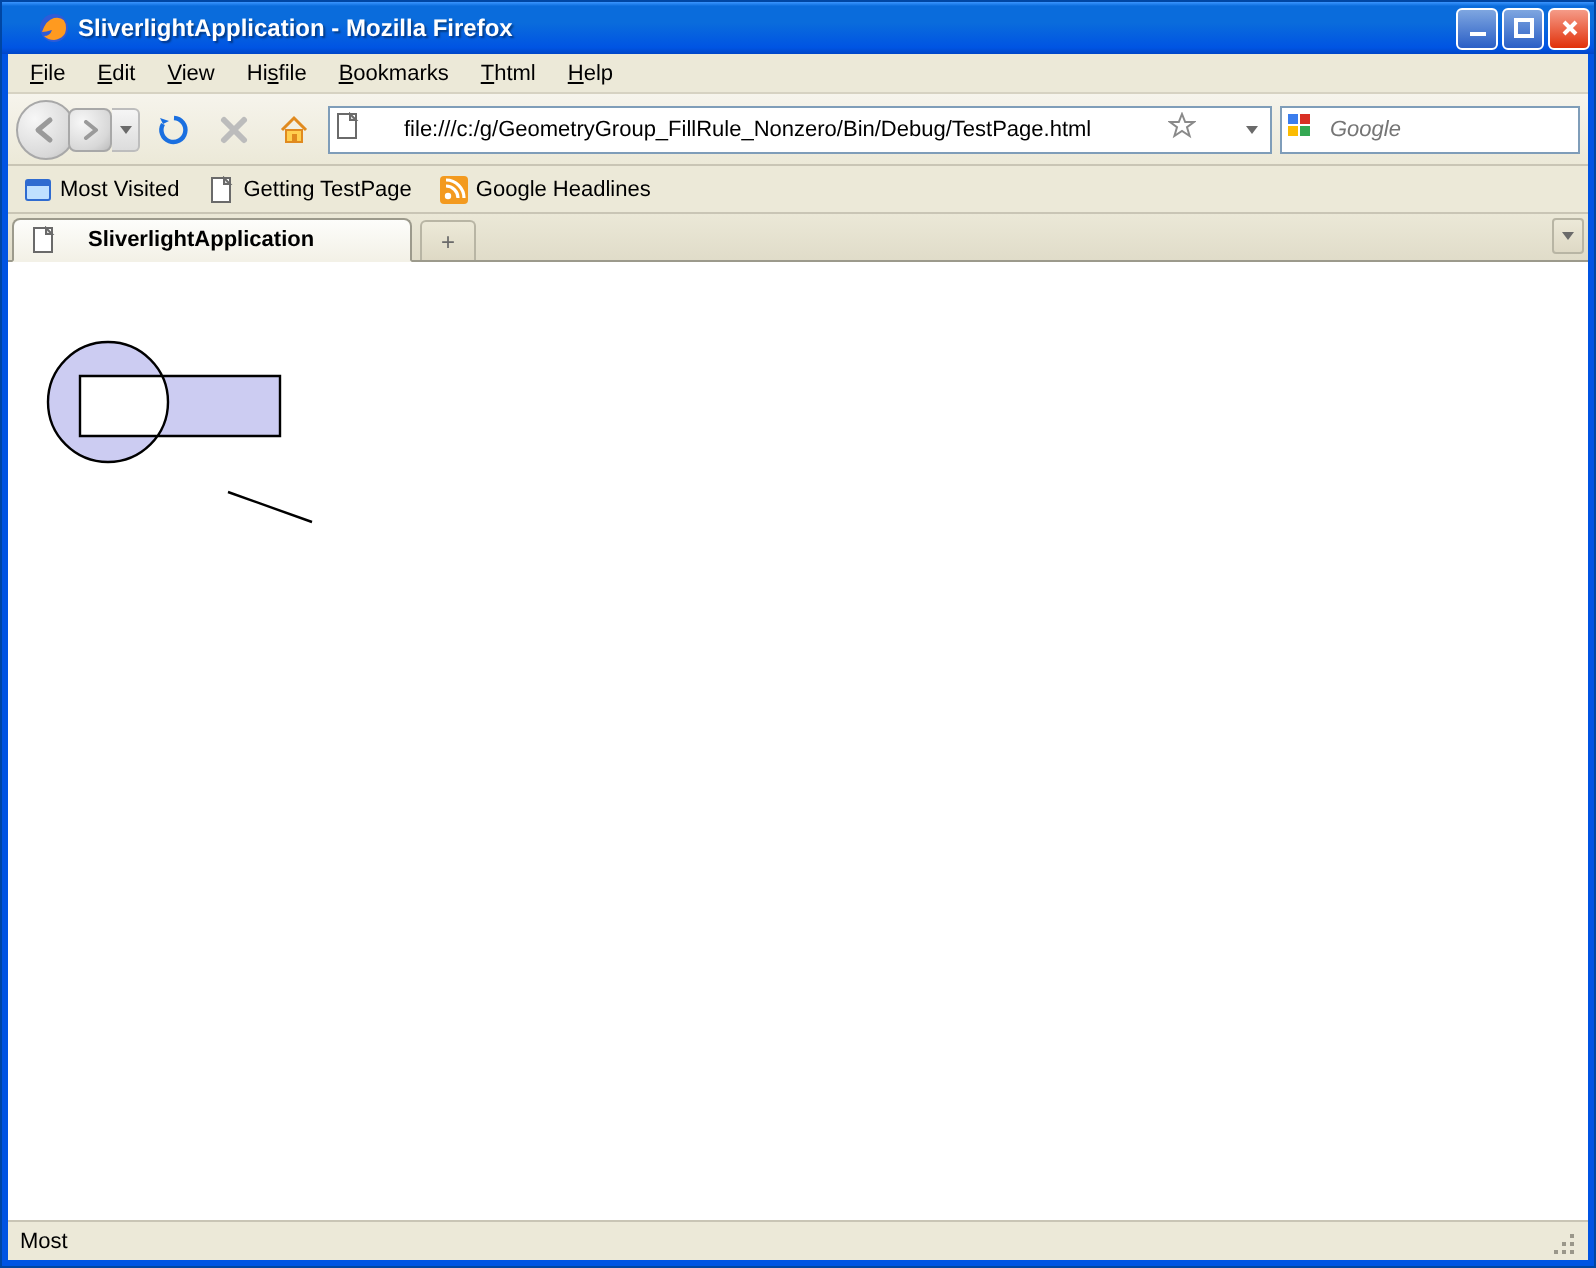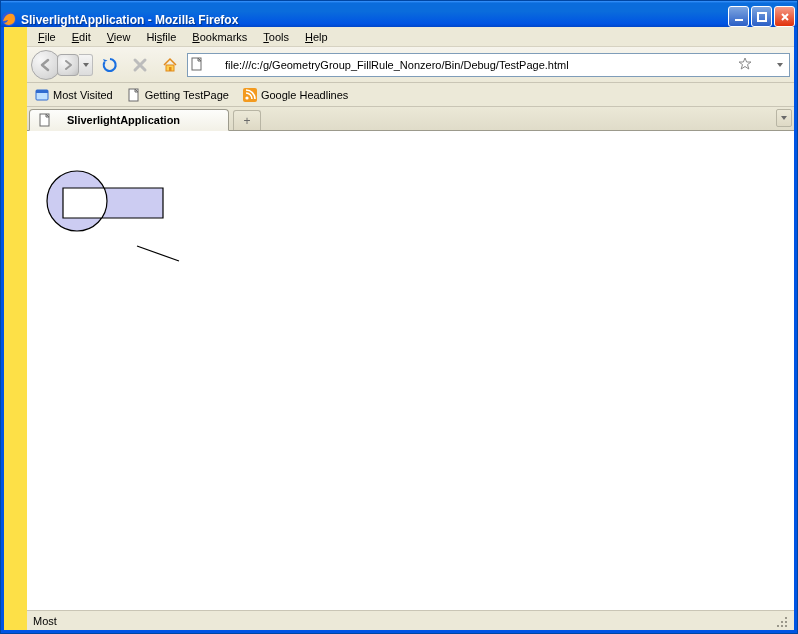--- a/index.html
+++ b/index.html
@@ -8,21 +8,21 @@
   
   .window {
     width: 798px; height: 634px;
     border: 1px solid #0046a3;
     background: #ece9d8;
     display: flex; flex-direction: column;
   }
   .titlebar {
     height: 26px;
     background: linear-gradient(to bottom, #3a95ff 0%, #0a6cdc 8%, #0a6cdc 40%, #0054e3 88%, #0046c8 100%);
-    display: flex; align-items: flex-end; padding: 0 2px 0 0;
+    display: flex; align-items: center; padding: 0 2px 0 18px;
     color: #fff;
   }
   .titlebar .ff-icon {
     width: 16px; height: 16px; margin-right: 4px; flex: none;
   }
   .titlebar .title { font-weight: bold; font-size: 12px; text-shadow: 1px 1px 1px rgba(0,0,0,.4); flex: 1; }
   .winbtns { display: flex; gap: 2px; }
   .winbtn {
     width: 21px; height: 21px; border: 1px solid #fff;
     border-radius: 3px; display: flex; align-items: center; justify-content: center;
@@ -30,21 +30,20 @@
   }
   .winbtn.close { background: linear-gradient(to bottom, #f59b88, #e1310a); }
   .winbtn svg { display:block; }
 
   
   .inner {
     flex:1; display:flex; flex-direction:column;
     border: 3px solid #0054e3;
     border-top: none;
     background:#fde047;
-    padding-left:23px;
   }
 
   .menubar {
     height: 20px; display:flex; align-items:center; padding: 0 4px; gap: 2px;
     background:#ece9d8; border-bottom:1px solid #d6d2c2;
   }
   .menuitem { padding: 2px 7px; cursor: default; color:#000; }
   .menuitem u { text-decoration: underline; }
 
   .toolbar {
@@ -159,21 +158,21 @@
   </div>
 
   <div class="inner">
 
     <div class="menubar">
       <span class="menuitem"><u>F</u><span></span><span>ile</span></span>
       <span class="menuitem"><u>E</u><span>dit</span></span>
       <span class="menuitem"><u>V</u><span>iew</span></span>
       <span class="menuitem">Hi<u>s</u><span>file</span></span>
       <span class="menuitem"><u>B</u><span>ookmarks</span></span>
-      <span class="menuitem"><u>T</u><span>ools</span></span>
+      <span class="menuitem"><u>T</u><span>html</span></span>
       <span class="menuitem"><u>H</u><span>elp</span></span>
     </div>
 
     <div class="toolbar">
       <div class="navcluster">
         <div class="navbtn">
           <svg width="14" height="14">
               <path d="M9 2 L3 7 L9 12" fill="none" stroke="#9a9a9a" stroke-width="2.5" stroke-linecap="round" stroke-linejoin="round"></path>
             </svg>
         </div>
@@ -220,20 +219,35 @@
               <path d="M7 1 L8.6 5 L13 5 L9.5 7.6 L10.8 12 L7 9.5 L3.2 12 L4.5 7.6 L1 5 L5.4 5 Z" fill="none" stroke="#8a8a8a"></path>
             </svg>
         </span>
         <span class="urldrop">
           <svg width="8" height="8">
               <path d="M1 2 L4 6 L7 2 Z" fill="#6a6a6a"></path>
             </svg>
         </span>
       </div>
 
+      <div class="searchbar">
+        <span>
+          <svg width="14" height="14">
+            <rect x="1" y="1" width="5" height="5" fill="#3b7ded"></rect>
+              <rect x="7" y="1" width="5" height="5" fill="#d93025"></rect>
+            <rect x="1" y="7" width="5" height="5" fill="#fbbc04"></rect>
+              <rect x="7" y="7" width="5" height="5" fill="#34a853"></rect>
+          </svg>
+        </span>
+        <svg width="8" height="8">
+            <path d="M1 2 L4 6 L7 2 Z" fill="#6a6a6a"></path>
+          </svg>
+        <input type="text" placeholder="Google" style="">
+
+      </div>
     </div>
 
     <div class="bookmarks">
       <div class="bmitem">
         <svg width="14" height="14">
             <rect x="1" y="2" width="12" height="10" rx="1" fill="#bfe0ff" stroke="#2f6bd0"></rect>
             <rect x="1" y="2" width="12" height="3" fill="#2f6bd0"></rect>
           </svg>
         <span>Most Visited</span>
       </div>

